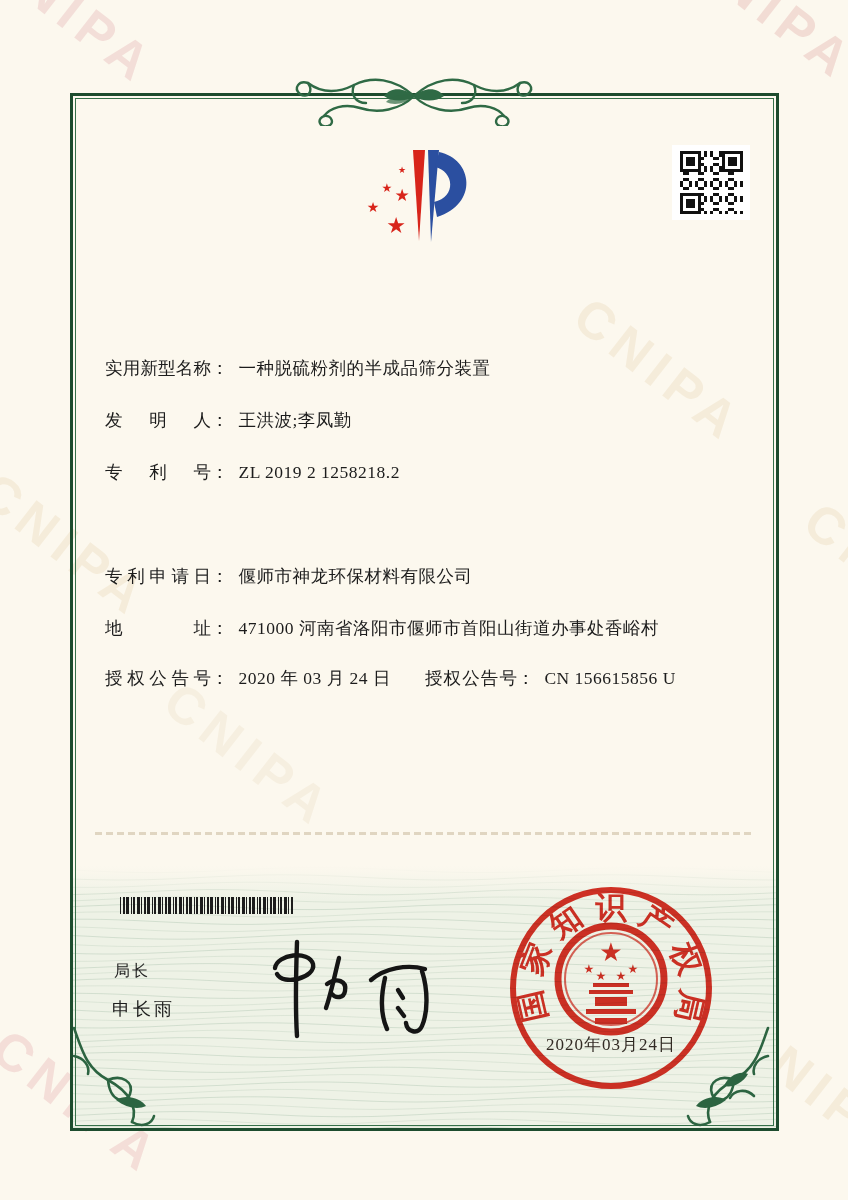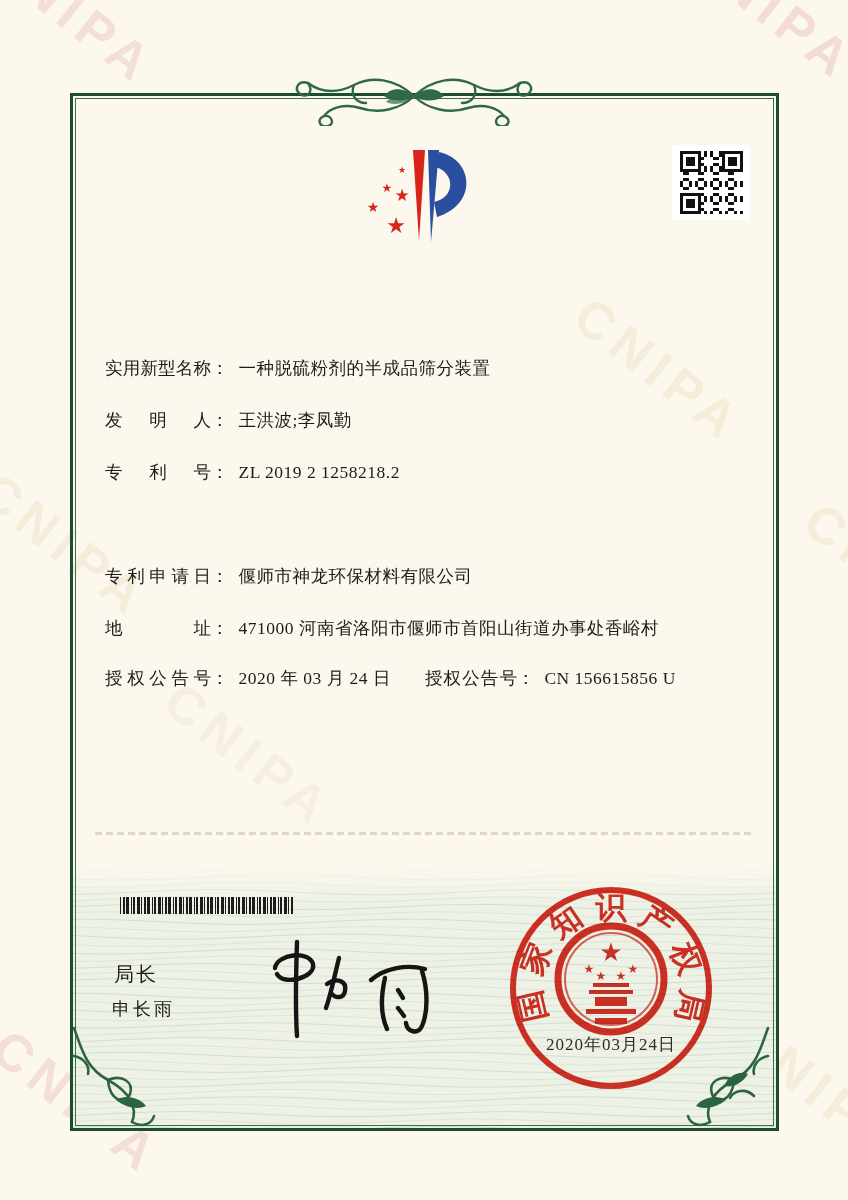--- a/index.html
+++ b/index.html
@@ -35,21 +35,21 @@
   
   .microline{position:absolute;left:95px;top:832px;width:658px;height:3px;z-index:3;opacity:.8;
      background:repeating-linear-gradient(90deg,#d9cdb6 0 7px,transparent 7px 11px);}
   
   .panel{position:absolute;left:72px;top:866px;width:705px;height:263px;z-index:2;}
   .panel-fade{position:absolute;left:72px;top:866px;width:705px;height:34px;z-index:2;
       background:linear-gradient(#fcf8ee,rgba(252,248,238,0));}
   
   .barcode{position:absolute;left:120px;top:897px;width:220px;height:17px;z-index:3;font-size:0;}
   
-  .sig-title{position:absolute;left:114px;top:961px;font-size:20px;letter-spacing:2px;z-index:3;}
+  .sig-title{position:absolute;left:114px;top:961px;font-size:16px;letter-spacing:2px;z-index:3;}
   .sig-name{position:absolute;left:112px;top:997px;font-size:18px;letter-spacing:3px;z-index:3;}
   .sig-svg{position:absolute;left:235px;top:928px;z-index:3;}
   
   .seal{position:absolute;left:501px;top:878px;width:220px;height:220px;z-index:4;
         mix-blend-mode:multiply;opacity:.95;}
   .seal-ring-line{position:absolute;left:9px;top:9px;width:190px;height:190px;border:6px solid #d8271b;
         border-radius:50%;}
   .seal-char{position:absolute;left:50%;top:50%;font-size:31px;font-weight:bold;color:#d8271b;
         font-family:"Liberation Serif",serif;}
   .seal-emblem{position:absolute;left:52px;top:43px;}

